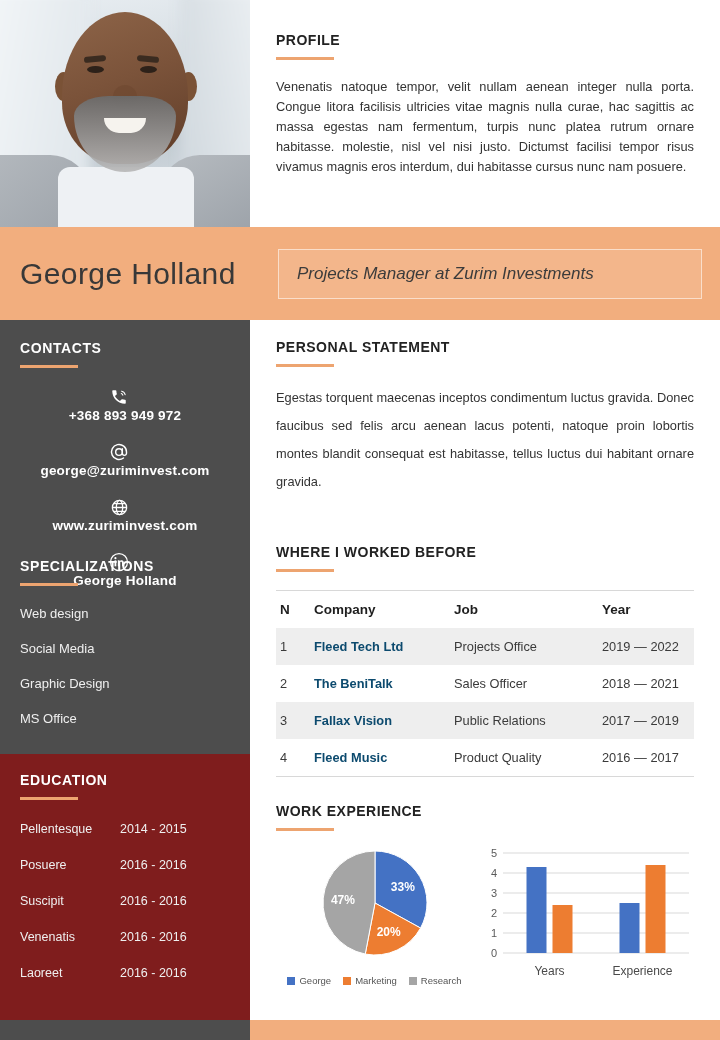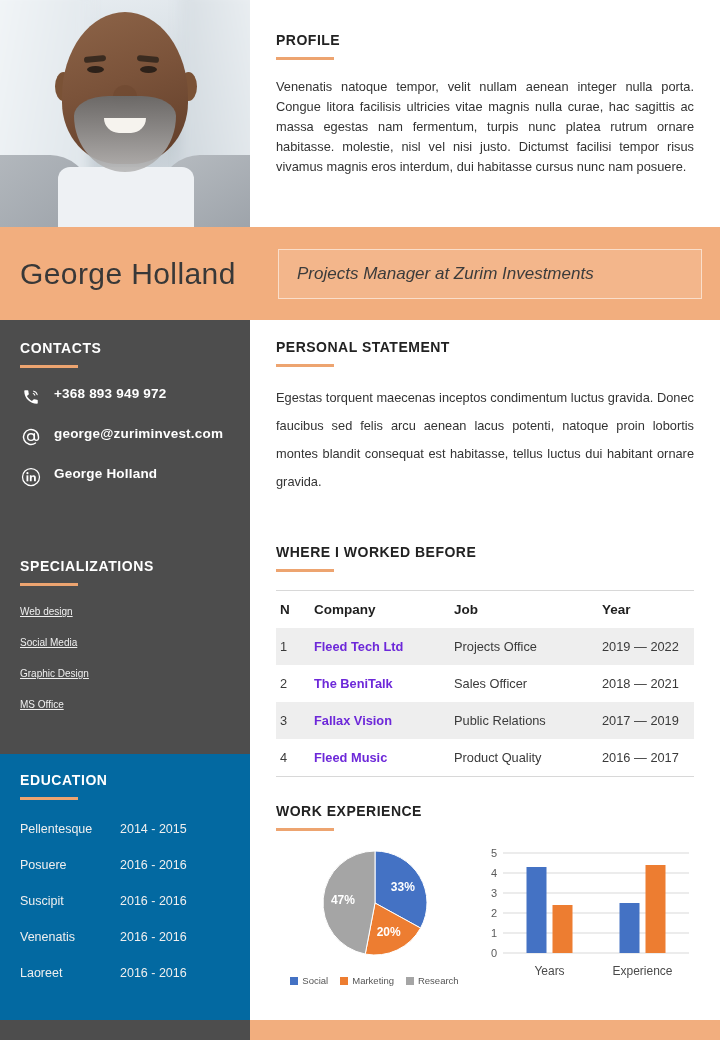--- a/index.html
+++ b/index.html
@@ -117,54 +117,55 @@
     border: 1px solid rgba(255,255,255,.55);
     background: rgba(255,255,255,.10);
     padding: 14px 18px;
     font-size: 17px; color: #3b3b3b; font-style: italic;
   }
 
   
   #sidebar {
     position: absolute; left: 0; top: 320px;
     width: 250px; height: 700px;
-    background: #0369a1;
+    background: #7f1d1d;
   }
   #sidebar .upper {
     position: absolute; left: 0; top: 0;
     width: 250px; height: 434px;
     background: #4d4d4d;
   }
   .side-sec { position: absolute; left: 0; width: 250px; padding: 0 20px; }
   #sec-contacts { top: 20px; }
   #sec-spec { top: 238px; }
   #sec-edu { top: 452px; }
   .side-h {
     color: #ffffff; font-size: 14px; font-weight: bold;
     letter-spacing: .6px;
   }
   .accent-bar {
     width: 58px; height: 3px; background: #eda470;
     margin-top: 9px;
   }
   .contact-row {
-    display: flex; 
+    display: flex; align-items: center;
     margin-top: 18px;
+    flex-direction: column;
   }
   .contact-row:first-of-type { margin-top: 26px; }
   .c-icon {
     width: 22px; height: 22px; margin-right: 12px;
     flex: 0 0 22px;
     display: flex; align-items: center; justify-content: center;
     color: #ffffff;
   }
   .c-icon svg { display: block; }
   .c-text { color: #ffffff; font-size: 13.5px; font-weight: bold; letter-spacing: .2px; }
   .spec-item {
-    color: #efefef; font-size: 10px; margin-top: 20px; text-decoration: underline;
+    color: #efefef; font-size: 13px; margin-top: 20px;
   }
   .spec-item:first-of-type { margin-top: 26px; }
   .edu-row {
     display: flex; margin-top: 22px; color: #efefef; font-size: 12.5px;
   }
   .edu-row:first-of-type { margin-top: 30px; }
   .edu-name { width: 100px; flex: 0 0 100px; }
   .edu-years { }
 
   
@@ -194,21 +195,21 @@
   table.jobs thead th {
     text-align: left; font-weight: bold; color: #1f1f1f;
     padding: 11px 4px; font-size: 13.5px;
     border-top: 1px solid #d8d8d8;
   }
   table.jobs tbody td {
     padding: 11px 4px; color: #3a3a3a; font-size: 12.8px;
   }
   table.jobs tbody tr:nth-child(odd) { background: #eeeeee; }
   table.jobs tbody tr:last-child td { border-bottom: 1px solid #d8d8d8; }
-  table.jobs td.co { font-weight: bold; color: #6d28d9; }
+  table.jobs td.co { font-weight: bold; color: #0c4a6e; }
   table.jobs .col-n { width: 34px; }
   table.jobs .col-co { width: 140px; }
   table.jobs .col-job { width: 148px; }
 
   
   #charts { display: flex; margin-top: 14px; }
   #pie-wrap { width: 210px; }
   #pie-svg { display: block; margin: 0 auto; }
   #pie-legend {
     display: flex; justify-content: center; gap: 12px;
@@ -279,20 +280,30 @@
       <div class="contact-row">
         <span class="c-icon">
           <svg width="20" height="20" viewBox="0 0 24 24" fill="none" stroke="currentColor" stroke-width="1.7">
             <circle cx="12" cy="12" r="4"></circle>
             <path d="M16 8v5.5a2.5 2.5 0 0 0 5 0V12a9 9 0 1 0-3.6 7.2" stroke-linecap="round"></path>
           </svg>
         </span>
         <span class="c-text">george@zuriminvest.com</span>
       </div>
 
+      <div class="contact-row">
+        <span class="c-icon">
+          <svg width="19" height="19" viewBox="0 0 24 24" fill="none" stroke="currentColor" stroke-width="1.6">
+            <circle cx="12" cy="12" r="9"></circle>
+            <ellipse cx="12" cy="12" rx="4" ry="9"></ellipse>
+            <path d="M3 12h18M4.5 7h15M4.5 17h15"></path>
+          </svg>
+        </span>
+        <span class="c-text">www.zuriminvest.com</span>
+      </div>
 
       <div class="contact-row">
         <span class="c-icon">
           <svg width="20" height="20" viewBox="0 0 24 24">
             <circle cx="12" cy="12" r="10.2" fill="none" stroke="currentColor" stroke-width="1.5"></circle>
             <rect x="6.6" y="10" width="2.2" height="7.2" fill="currentColor"></rect>
             <circle cx="7.7" cy="7.4" r="1.3" fill="currentColor"></circle>
             <path d="M10.6 17.2V10h2.1v1c.5-.8 1.4-1.2 2.4-1.2 1.8 0 2.7 1.1 2.7 3.1v4.3h-2.2v-3.9c0-1.1-.4-1.7-1.3-1.7-.9 0-1.5.6-1.5 1.8v3.8z" fill="currentColor"></path>
           </svg>
         </span>
@@ -403,21 +414,21 @@
                 <path d="M 80 58 L 125.5679473622809 83.0511910532892 A 52 52 0 0 1 70.25617164154231 109.0789370378918 Z" fill="#ED7D31" stroke="#ffffff" stroke-width="1"></path>
                 <path d="M 80 58 L 70.25617164154231 109.0789370378918 A 52 52 0 0 1 79.99999999999999 6 Z" fill="#A5A5A5" stroke="#ffffff" stroke-width="1"></path>
               </g>
             <text id="pie-lab-0" x="107.8" y="45.6" fill="#ffffff" font-size="12" font-weight="bold" text-anchor="middle" font-family="Liberation Sans, sans-serif">33%</text>
             <text id="pie-lab-1" x="93.7" y="91.2" fill="#ffffff" font-size="12" font-weight="bold" text-anchor="middle" font-family="Liberation Sans, sans-serif">20%</text>
             <text id="pie-lab-2" x="47.9" y="59.0" fill="#ffffff" font-size="12" font-weight="bold" text-anchor="middle" font-family="Liberation Sans, sans-serif">47%</text>
           </svg>
           <div id="pie-legend">
             <span class="lg">
               <i class="sw" id="sw0" style="background: rgb(68, 114, 196);"></i>
-              <span>Social</span>
+              <span>George</span>
             </span>
             <span class="lg">
               <i class="sw" id="sw1" style="background: rgb(237, 125, 49);"></i>
               <span>Marketing</span>
             </span>
             <span class="lg">
               <i class="sw" id="sw2" style="background: rgb(165, 165, 165);"></i>
               <span>Research</span>
             </span>
           </div>

